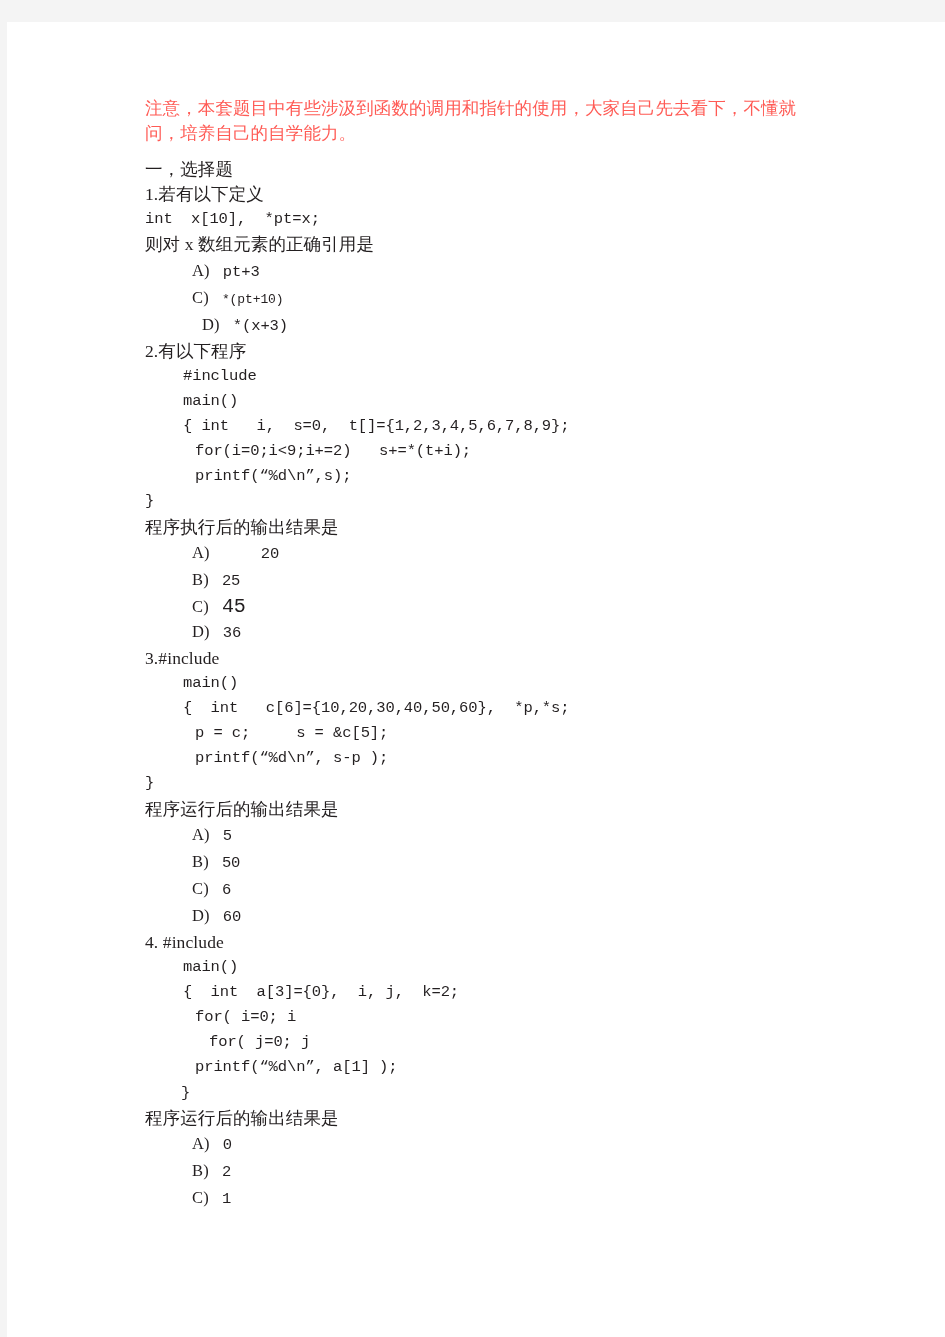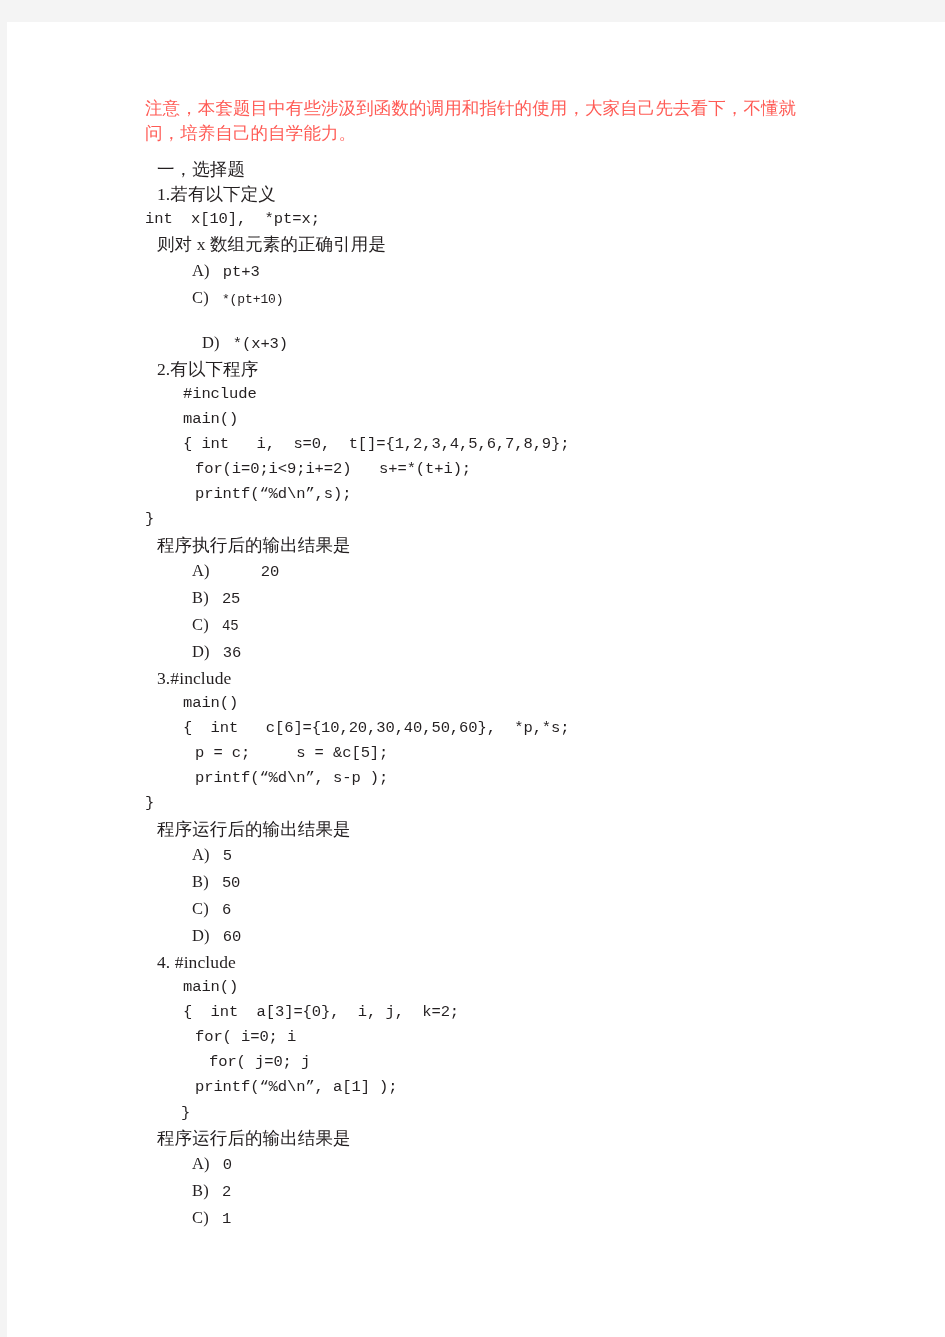--- a/index.html
+++ b/index.html
@@ -27,21 +27,20 @@
     left: 138px;
     top: 74px;
     width: 700px;
   }
   .line {
     font-size: 17.5px;
     line-height: 25.1px;
     color: #231f20;
     white-space: pre;
     letter-spacing: 0.1px;
-    margin-left: 12px;
   }
   .notice {
     color: #ff5b55;
     font-size: 17.5px;
     line-height: 25.1px;
     letter-spacing: 0.1px;
   }
   .notice-block {
     width: 678px;
     margin-bottom: 11px;
@@ -59,21 +58,21 @@
   }
   .opt {
     font-family: "Liberation Serif", "DejaVu Serif", serif;
     font-size: 16.5px;
     line-height: 25.1px;
     color: #231f20;
     white-space: pre;
     letter-spacing: 0.2px;
   }
   .indent-opt { padding-left: 47px; }
-  .indent-opt-d { padding-left: 57px; margin-top: 18px; }
+  .indent-opt-d { padding-left: 57px; }
   .indent-1 { padding-left: 38px; }
   .indent-2 { padding-left: 50px; }
   .indent-3 { padding-left: 64px; }
   .indent-0 { padding-left: 0px; }
   .indent-brace { padding-left: 36px; }
 </style>
 </head>
 <body>
 
 <div id="page">
@@ -96,21 +95,21 @@
           <div class="line cn">2.有以下程序</div>
           <div class="code indent-1">#include</div>
           <div class="code indent-1">main()</div>
           <div class="code indent-1">{ int   i,  s=0,  t[]={1,2,3,4,5,6,7,8,9};</div>
           <div class="code indent-2">for(i=0;i&lt;9;i+=2)   s+=*(t+i);</div>
           <div class="code indent-2">printf(“%d\n”,s);</div>
           <div class="code indent-0">}</div>
           <div class="line cn">程序执行后的输出结果是</div>
           <div class="opt indent-opt"><span>A)</span><span>   </span><span class="code" style="font-size: 15.5px; margin-left: 38px;">20</span></div>
           <div class="opt indent-opt"><span>B)</span><span>   </span><span class="code" style="font-size: 15.5px;">25</span></div>
-          <div class="opt indent-opt"><span>C)</span><span>   </span><span class="code" style="font-size: 14px; text-align: center;">45</span></div>
+          <div class="opt indent-opt"><span>C)</span><span>   </span><span class="code" style="font-size: 20px; text-align: center;">45</span></div>
           <div class="opt indent-opt"><span>D)</span><span>   </span><span class="code" style="font-size: 15.5px;">36</span></div>
         </div>
         <div>
           <div class="line cn">3.#include</div>
           <div class="code indent-1">main()</div>
           <div class="code indent-1">{  int   c[6]={10,20,30,40,50,60},  *p,*s;</div>
           <div class="code indent-2">p = c;     s = &amp;c[5];</div>
           <div class="code indent-2">printf(“%d\n”, s-p );</div>
           <div class="code indent-0">}</div>
           <div class="line cn">程序运行后的输出结果是</div>

